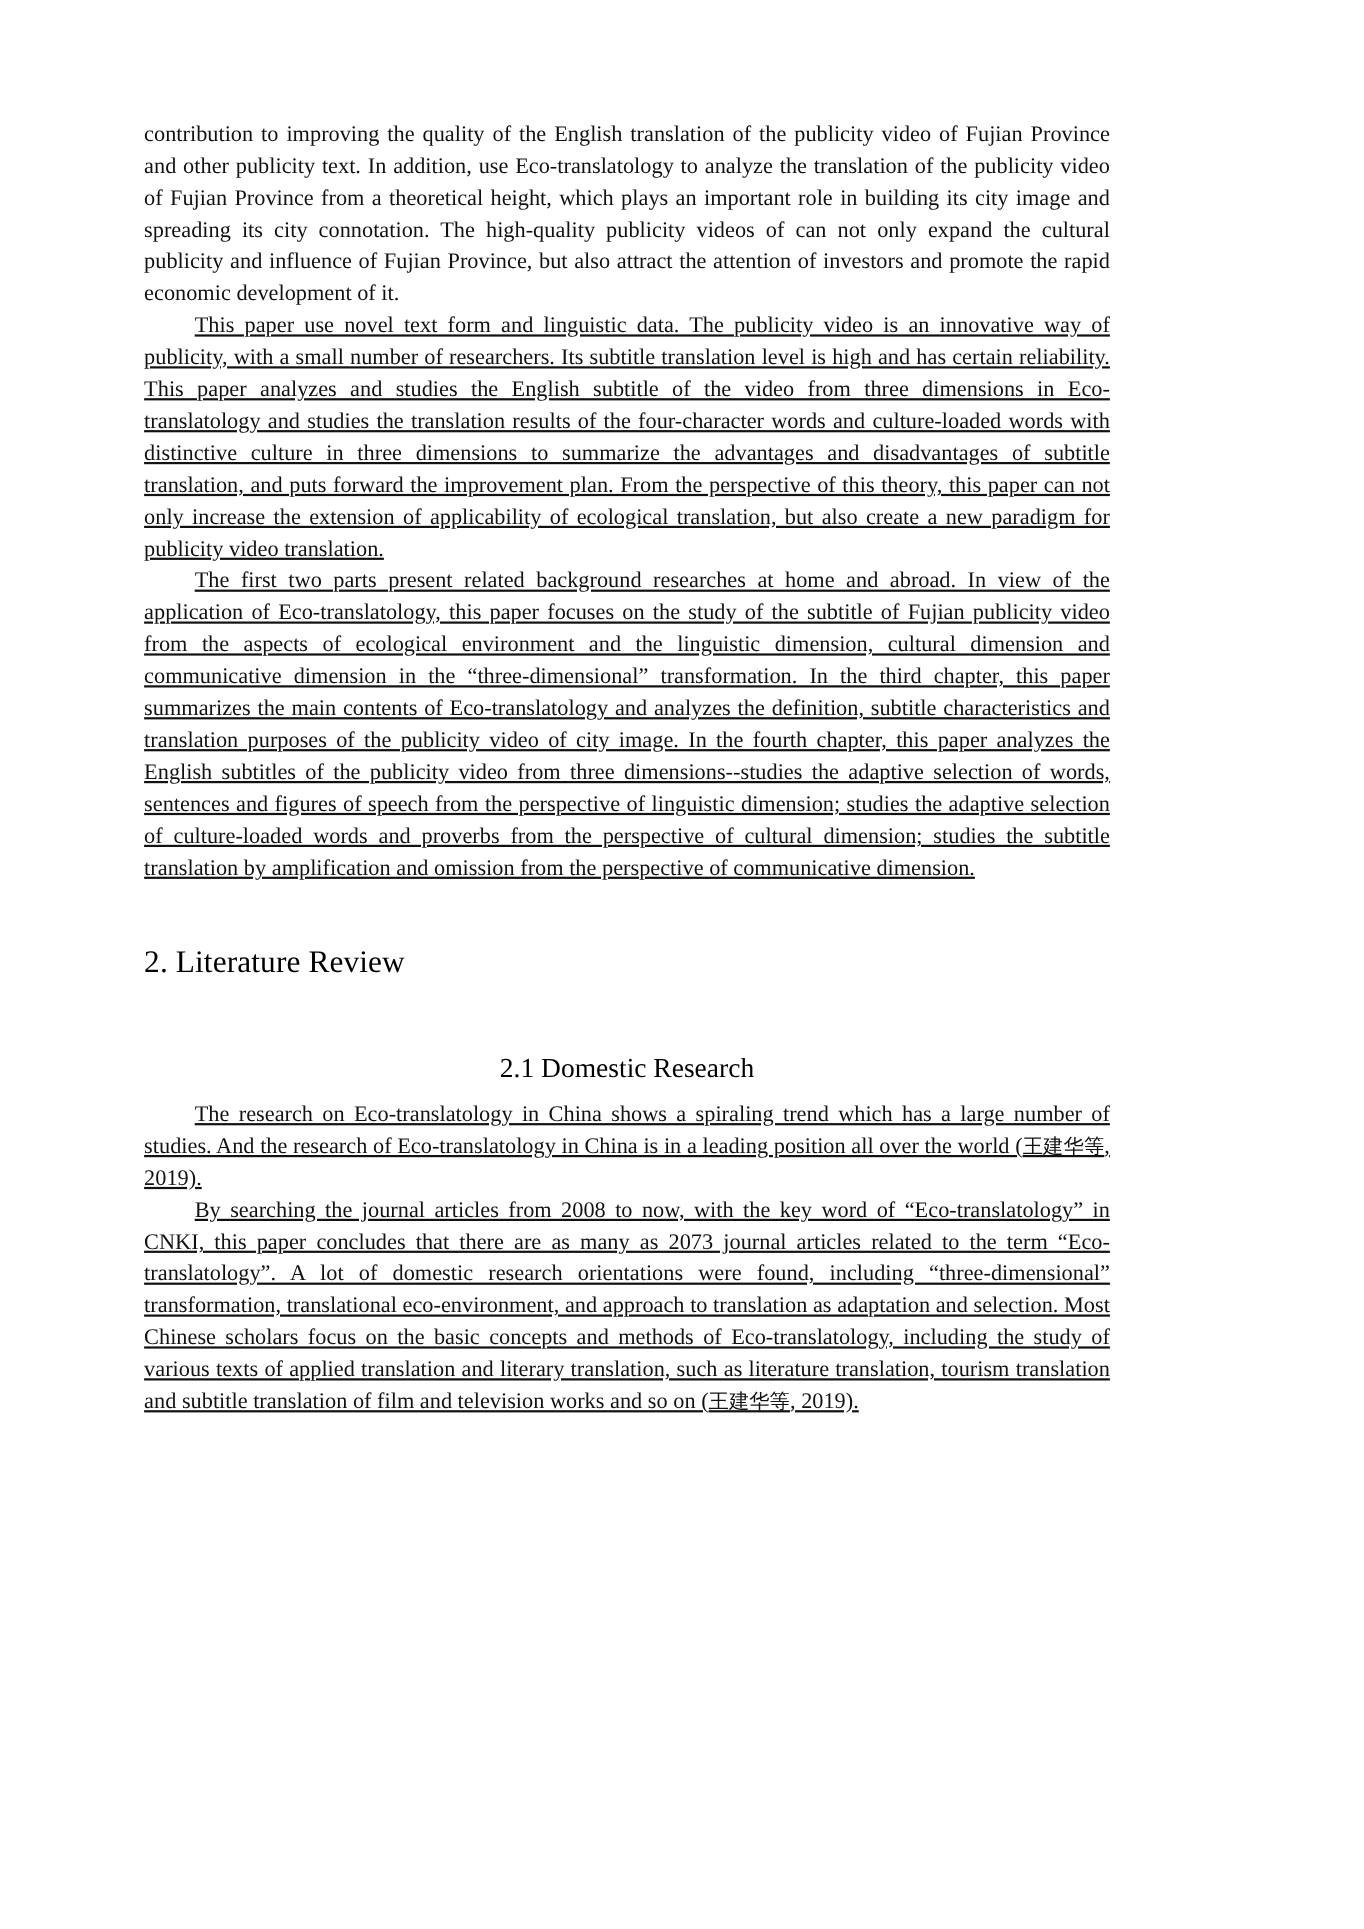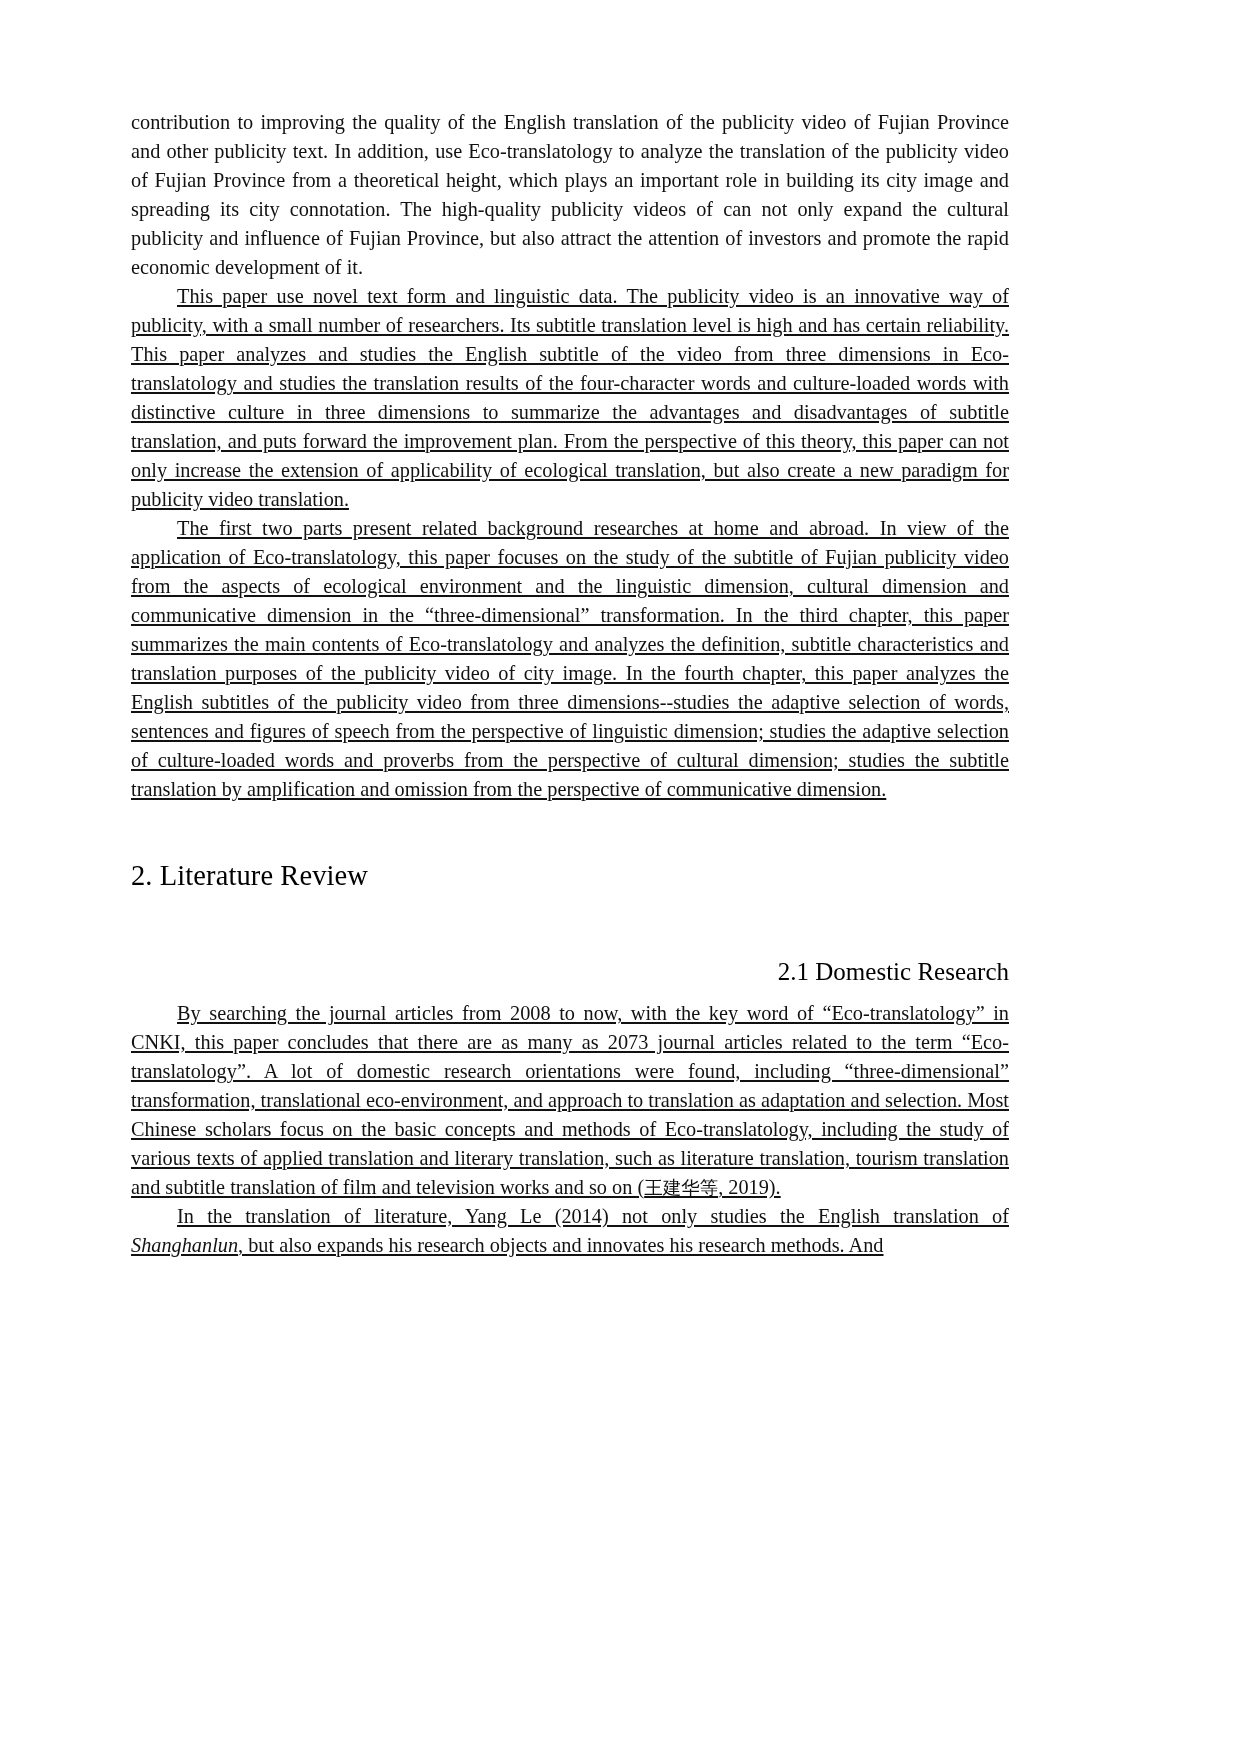--- a/index.html
+++ b/index.html
@@ -42,21 +42,21 @@
     font-weight: normal;
     line-height: 34px;
     text-align: left;
     letter-spacing: 0.1px;
   }
   .h2-section {
     margin: 0;
     font-size: 25px;
     font-weight: normal;
     line-height: 30px;
-    text-align: right;
+    text-align: center;
   }
   .sp-before-h1   { height: 55px; }
   .sp-after-h1    { height: 64px; }
   .sp-after-h2    { height: 12px; }
   .cjk {
     font-family: "DejaVu Sans", "Liberation Sans", sans-serif;
     font-size: 18.5px;
   }
   .ital { font-style: italic; }
   .page-number {
@@ -87,22 +87,22 @@
     <div class="sp-before-h1"></div>
 
     <h1 class="h1-chapter">2. Literature Review</h1>
 
     <div class="sp-after-h1"></div>
 
     <h2 class="h2-section">2.1 Domestic Research</h2>
 
     <div class="sp-after-h2"></div>
 
+    <p class="body-par indent"><span>The research on Eco-translatology in China shows a spiraling trend which has a large number of studies. And the research of Eco-translatology in China is in a leading position all over the world (</span><span class="cjk">王建华等</span><span>, 2019).</span></p>
 
     <p class="body-par indent"><span>By searching the journal articles from 2008 to now, with the key word of “Eco-translatology” in CNKI, this paper concludes that there are as many as 2073 journal articles related to the term “Eco-translatology”. A lot of domestic research orientations were found, including “three-dimensional” transformation, translational eco-environment, and approach to translation as adaptation and selection. Most Chinese scholars focus on the basic concepts and methods of Eco-translatology, including the study of various texts of applied translation and literary translation, such as literature translation, tourism translation and subtitle translation of film and television works and so on (</span><span class="cjk">王建华等</span><span>, 2019).</span></p>
 
-    <p class="body-par indent"><span>In the translation of literature, Yang Le (2014) not only studies the English translation of </span><span class="ital">Shanghanlun</span><span>, but also expands his research objects and innovates his research methods. And</span></p>
 
   </div>
 
   <div class="page-number">5</div>
 
 </div>
 
 </body></html>

